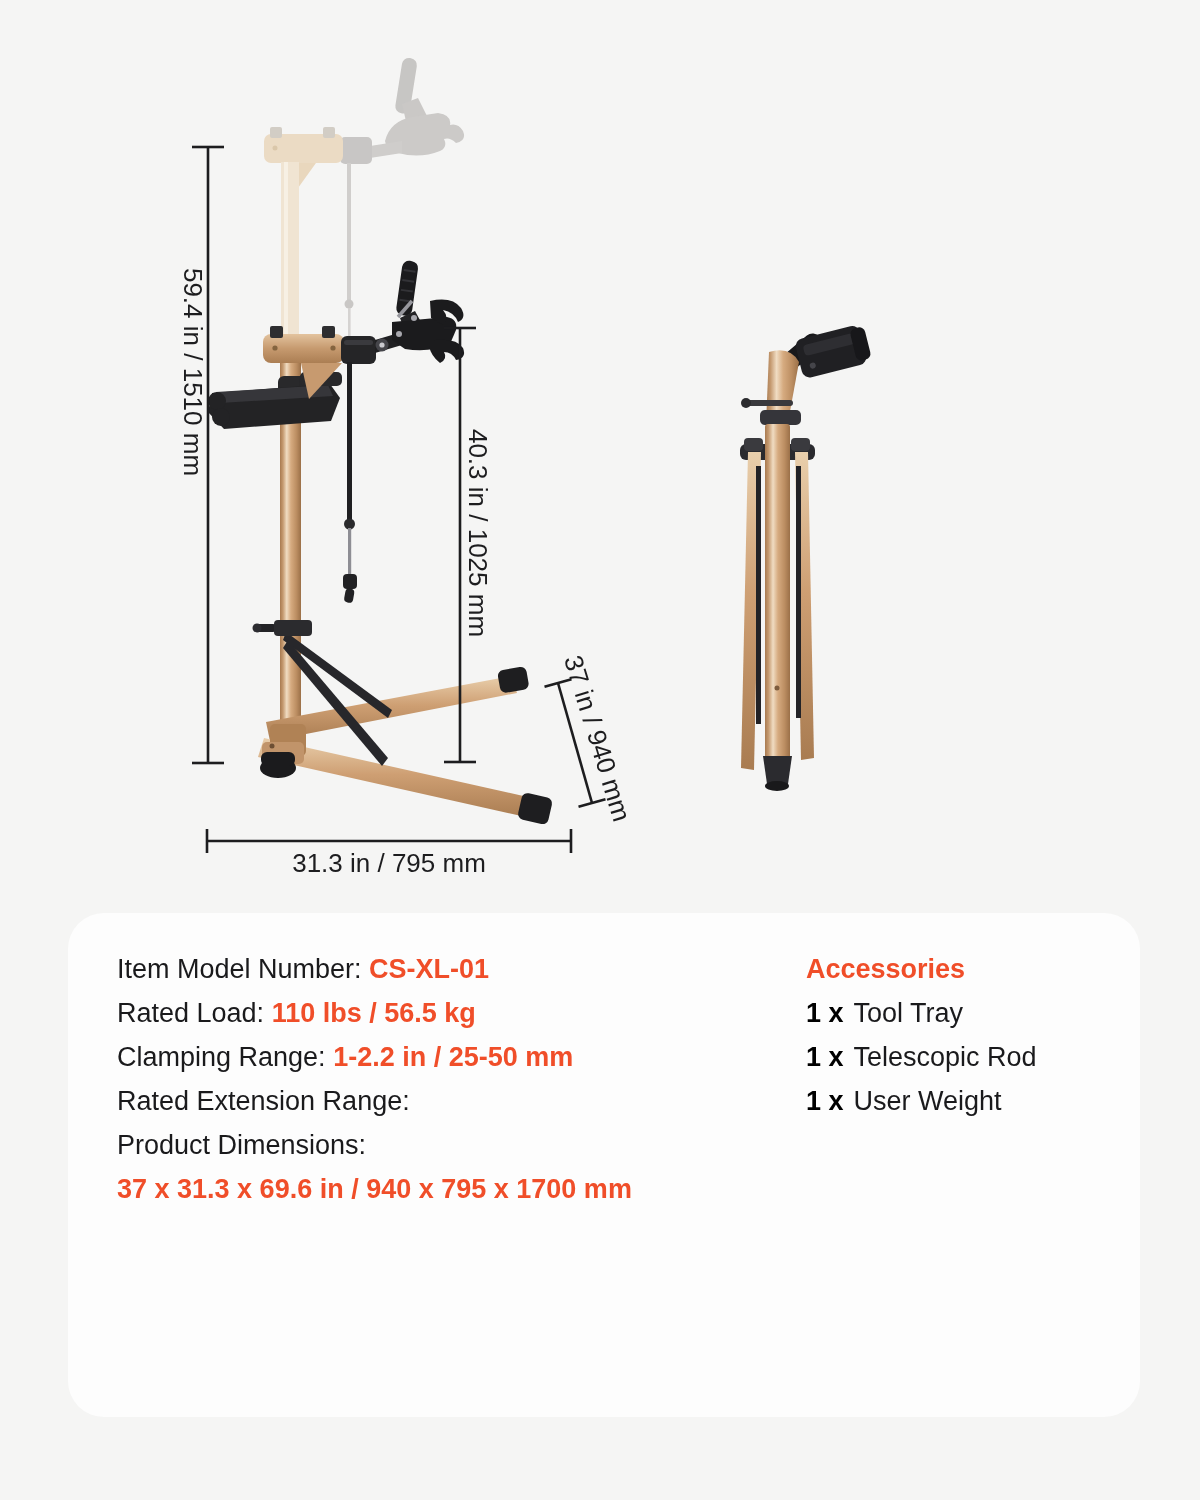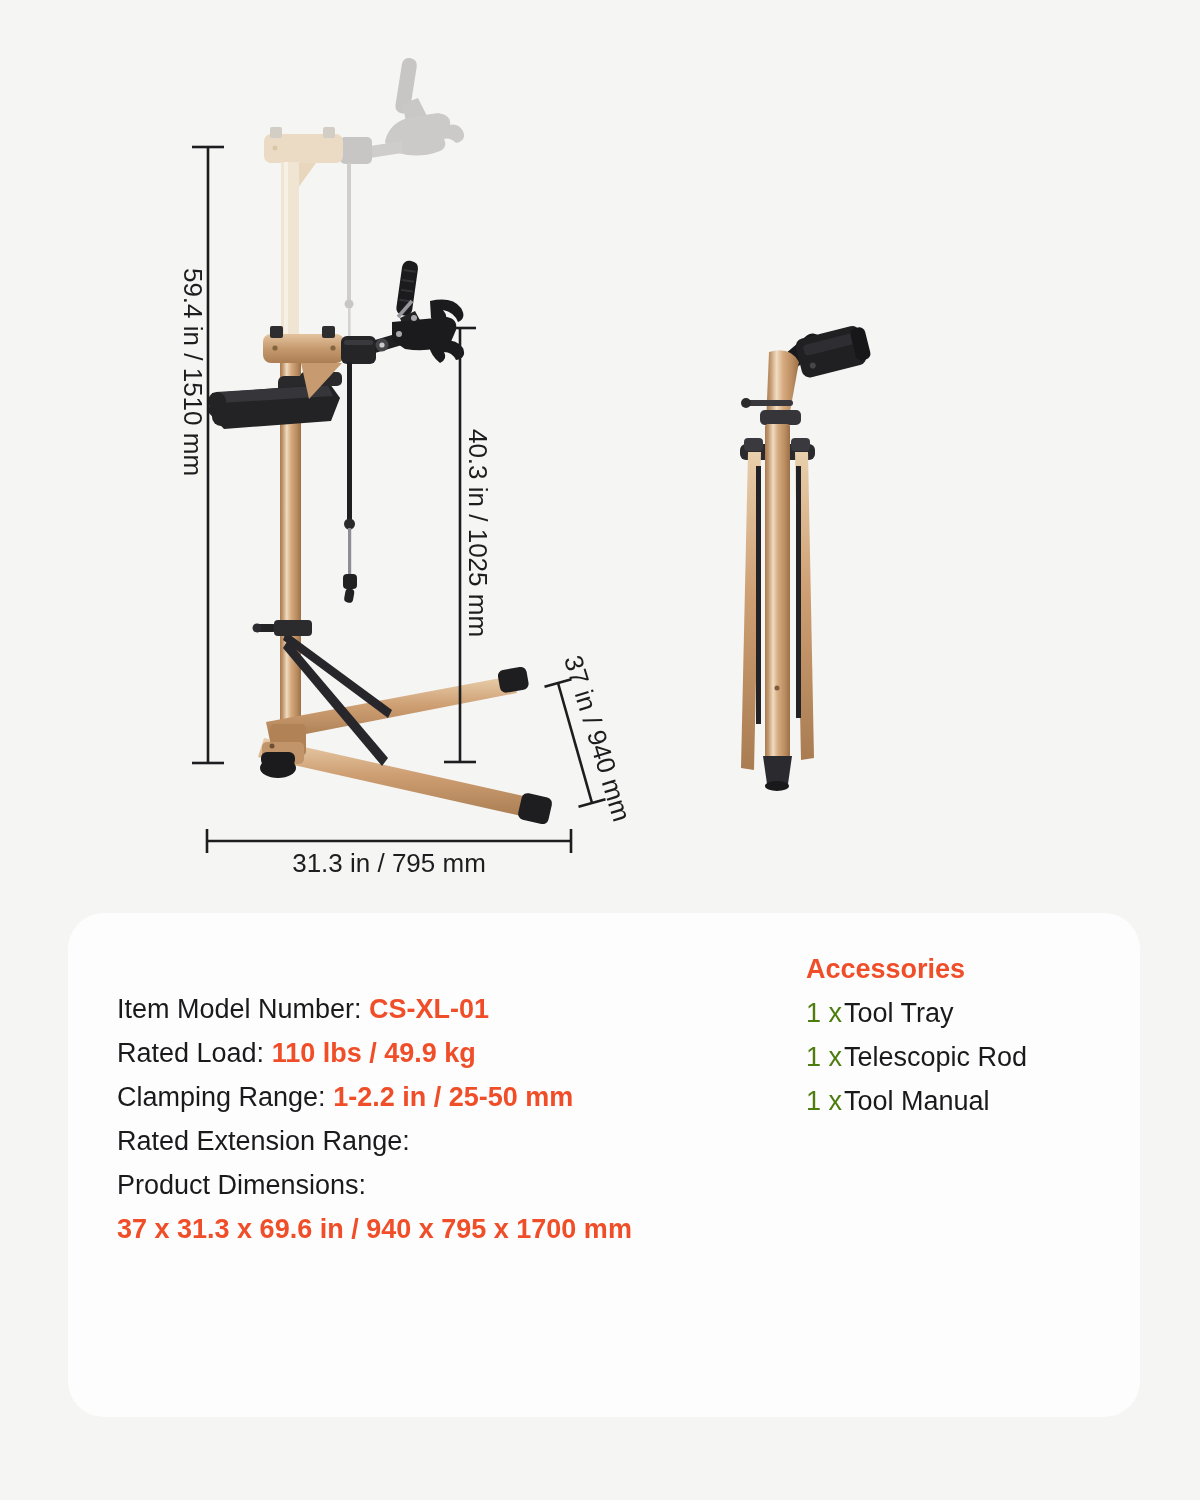--- a/index.html
+++ b/index.html
@@ -23,25 +23,25 @@
     border-radius:36px;
   }
   .col{
     position:absolute;
     top:34px;
     font-size:27px;
     line-height:44px;
     white-space:nowrap;
     color:#1a1a1c;
   }
-  .col-specs{left:49px;margin-top:40px;}
+  .col-specs{left:49px;}
   .col-acc{left:738px;}
   .val{color:#f04e29;font-weight:700;}
   .acc-title{color:#f04e29;font-weight:700;}
-  .qty{color:#4d7c0f;font-weight:400;margin-right:2px;}
+  .qty{color:#000000;font-weight:700;margin-right:10px;}
 </style>
 </head>
 <body>
 
 <div class="stage">
 
 <svg width="1200" height="910" viewBox="0 0 1200 910" xmlns="http://www.w3.org/2000/svg">
   <defs>
     <linearGradient id="goldH" x1="0" y1="0" x2="1" y2="0">
       <stop offset="0" stop-color="#a87a50"></stop>
@@ -236,28 +236,28 @@
     <text transform="translate(469,533) rotate(90)" text-anchor="middle">40.3 in / 1025 mm</text>
     <text transform="translate(589,741) rotate(73)" text-anchor="middle">37 in / 940 mm</text>
     <text x="389" y="872" text-anchor="middle">31.3 in / 795 mm</text>
   </g>
 </svg>
 
 
 <div class="card">
   <div class="col col-specs">
     <div><span>Item Model Number: </span><span class="val">CS-XL-01</span></div>
-    <div><span>Rated Load: </span><span class="val">110 lbs / 49.9 kg</span></div>
+    <div><span>Rated Load: </span><span class="val">110 lbs / 56.5 kg</span></div>
     <div><span>Clamping Range: </span><span class="val">1-2.2 in / 25-50 mm</span></div>
     <div><span>Rated Extension Range:</span><span class="val"></span></div>
     <div><span>Product Dimensions:</span><span class="val"></span></div>
     <div><span></span><span class="val">37 x 31.3 x 69.6 in / 940 x 795 x 1700 mm</span></div>
   </div>
 
   <div class="col col-acc">
     <div class="acc-title">Accessories</div>
     <div><span class="qty">1 x</span><span>Tool Tray</span></div>
     <div><span class="qty">1 x</span><span>Telescopic Rod</span></div>
-    <div><span class="qty">1 x</span><span>Tool Manual</span></div>
+    <div><span class="qty">1 x</span><span>User Weight</span></div>
   </div>
 </div>
 
 </div>
 
 </body></html>

